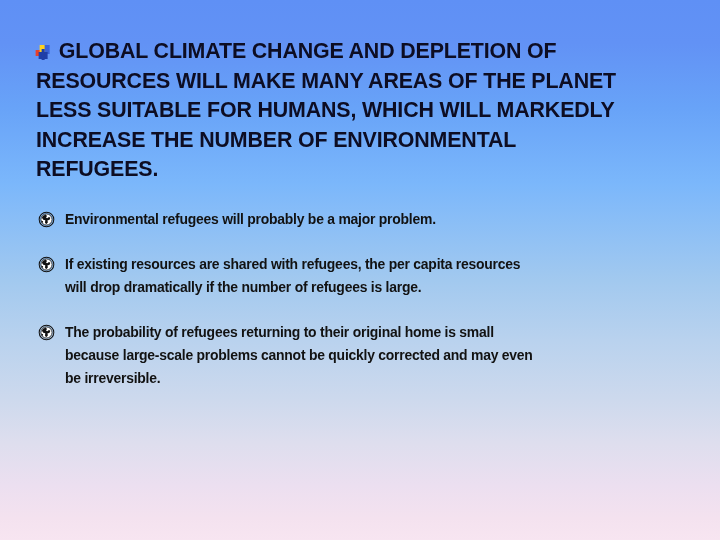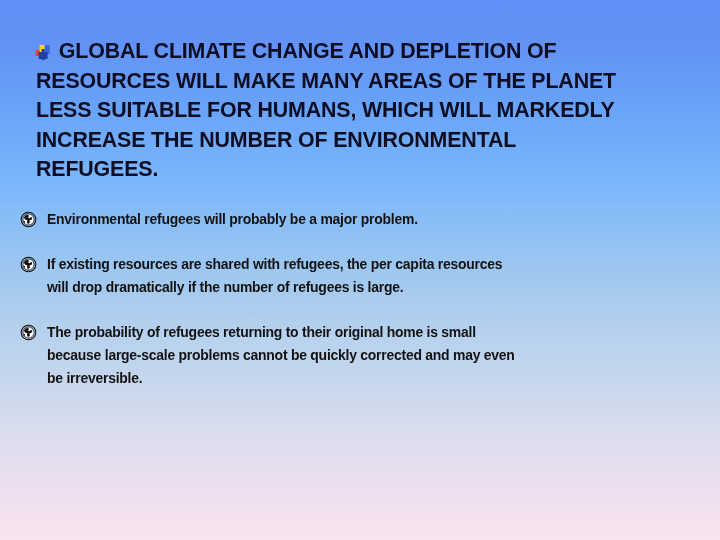--- a/index.html
+++ b/index.html
@@ -76,21 +76,21 @@
   }
   .tb-red    { left: 0px;  top: 6px;  width: 7px; height: 6px;  background: #e8402a; }
   .tb-yellow { left: 4px;  top: 1px;  width: 7px; height: 8px;  background: #ffd21c; }
   .tb-blue-r { left: 9px;  top: 1px;  width: 5px; height: 9px;  background: #3a63d8; }
   .tb-navy   { left: 3px;  top: 8px;  width: 9px; height: 7px;  background: #1f3fa8; }
   .tb-navy2  { left: 6px;  top: 5px;  width: 3px; height: 11px; background: #1f3fa8; }
 
   
   #body-block {
     position: absolute;
-    left: 20px;
+    left: 38px;
     top: 208px;
     width: 660px;
   }
 
   .bullet-item {
     position: relative;
     padding-left: 27px;
     margin-bottom: 22px;
   }
   .bullet-item:last-child { margin-bottom: 16px; }

